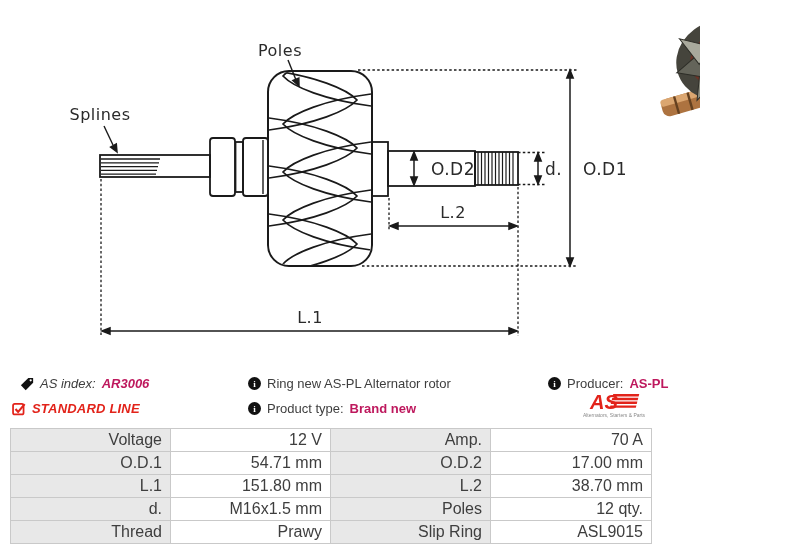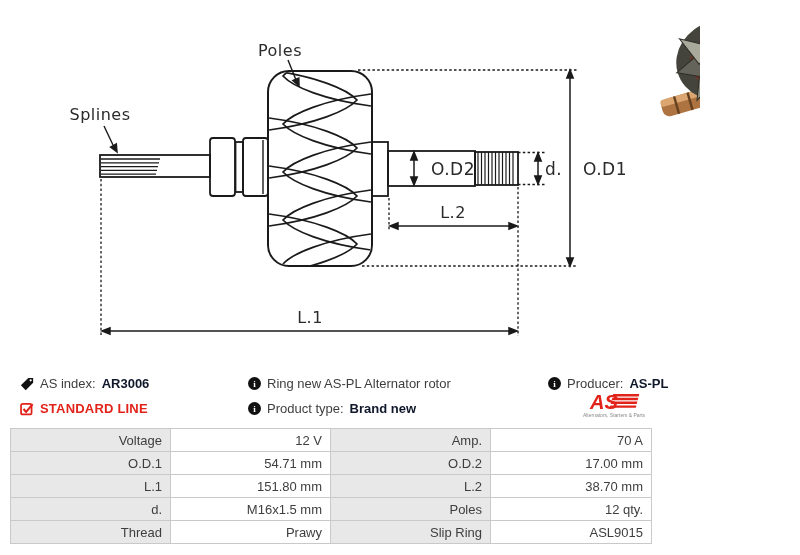--- a/index.html
+++ b/index.html
@@ -9,30 +9,30 @@
   
   #drawing{position:absolute;left:0;top:0;}
   .dim-label{font-family:"DejaVu Sans",sans-serif;font-size:17px;fill:#2a2a2a;letter-spacing:.5px;}
   .dim-label-sm{font-family:"DejaVu Sans",sans-serif;font-size:16px;fill:#2a2a2a;letter-spacing:.5px;}
 
   
   #photo{position:absolute;left:650px;top:2px;}
 
   
   .info-item{position:absolute;display:flex;align-items:center;gap:6px;font-size:13px;white-space:nowrap;}
-  .info-item b{color:#0f172a;}
+  .info-item b{color:#be185d;}
   .info-icon{display:inline-flex;width:13px;height:13px;border-radius:50%;background:#111;color:#fff;
              font-size:9px;font-weight:bold;align-items:center;justify-content:center;
              font-family:"Liberation Serif",serif;flex:0 0 auto;}
   .red{color:#e2231a;font-weight:bold;letter-spacing:.2px;}
   #logo{position:absolute;left:574px;top:391px;}
 
   
   .spec{position:absolute;left:10px;top:428px;width:641px;border-collapse:collapse;table-layout:fixed;}
-  .spec td{border:1px solid #c9c9c9;height:22px;font-size:13px;text-align:right;
+  .spec td{border:1px solid #c9c9c9;height:22px;font-size:16px;text-align:right;
            padding:0 8px 0 0;color:#3e3e3e;overflow:hidden;}
   .spec td.lbl{background:#e8e8e8;}
   .spec td.val{background:#ffffff;margin-top:32px;}
 </style>
 </head>
 <body>
 
 <div id="page">
 
   <svg id="drawing" width="800" height="368" viewBox="0 0 800 368">
@@ -158,30 +158,30 @@
         <polygon points="106,90 94,60 78,74" fill="#6a6a5f"></polygon>
         <polygon points="72,102 56,74 88,74" fill="#7c7c70"></polygon>
         <polygon points="38,90 66,74 50,60" fill="#8f8f82"></polygon>
         <polygon points="26,58 52,70 52,46" fill="#64645a"></polygon>
         <polygon points="38,26 50,56 66,42" fill="#a9a99c"></polygon>
       </g>
       <ellipse cx="72" cy="58" rx="12" ry="10" fill="#55544b"></ellipse>
     </g>
   </svg>
 
-  <div class="info-item" style="left:20px;top:376px;">
+  <div class="info-item" style="left:20px;top:376px;font-style:italic;">
     <svg width="14" height="14" viewBox="0 0 16 16">
       <path d="M1,9.5 L9.5,1 H15 V6.5 L6.5,15 Z" fill="#111"></path>
       <circle cx="12.2" cy="3.8" r="1.3" fill="#fff"></circle>
     </svg>
     <span>AS index:</span>
     <b>AR3006</b>
   </div>
 
-  <div class="info-item" style="left:20px;top:401px;">
+  <div class="info-item" style="left:12px;top:401px;font-style:italic;">
     <svg width="14" height="14" viewBox="0 0 16 16">
       <rect x="1.2" y="2.2" width="12" height="12" rx="2" fill="none" stroke="#e2231a" stroke-width="2"></rect>
       <polyline points="4,8 7,11.4 14.5,2.5" fill="none" stroke="#e2231a" stroke-width="2.4"></polyline>
     </svg>
     <span class="red">STANDARD LINE</span>
   </div>
 
   <div class="info-item" style="left:248px;top:376px;">
     <span class="info-icon">i</span>
     <span>Ring new AS-PL Alternator rotor</span>

